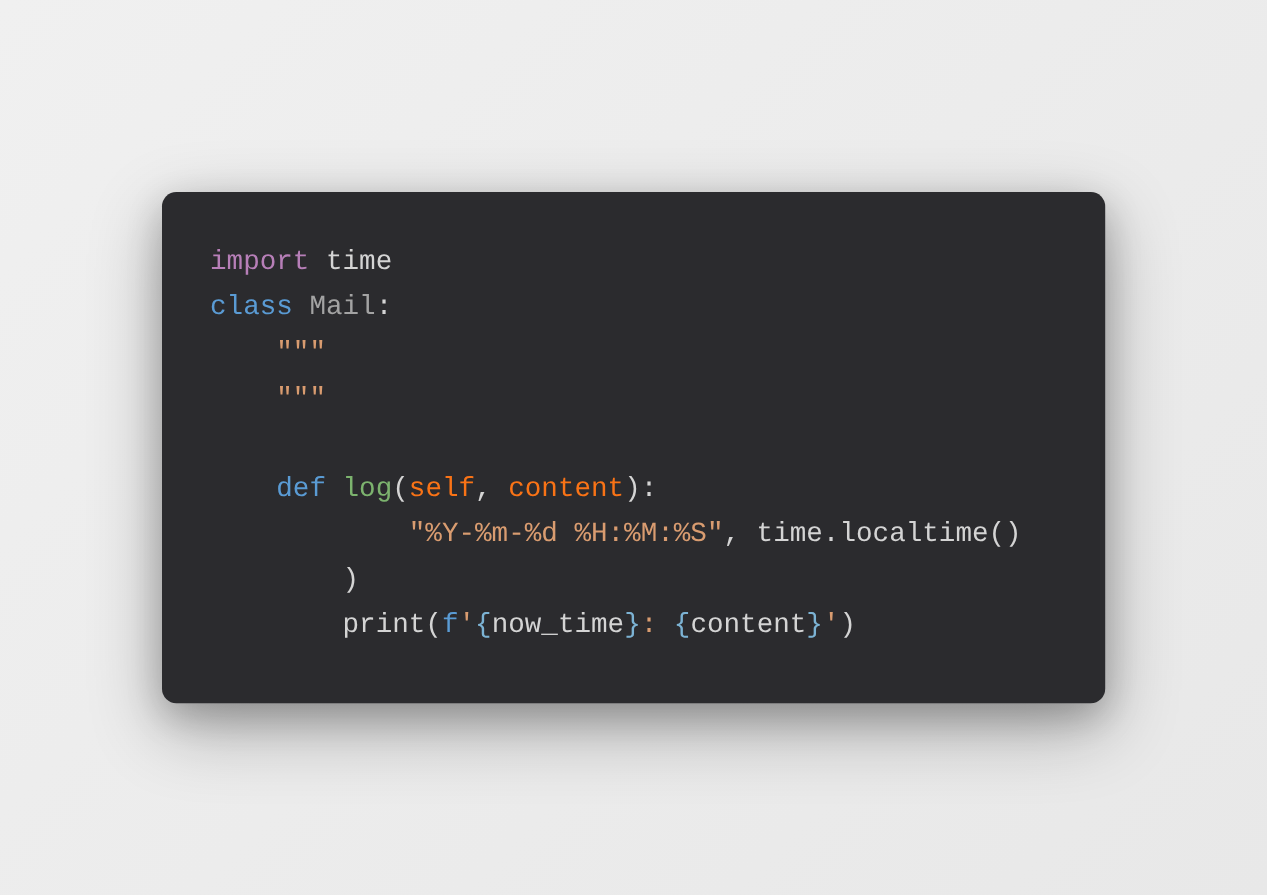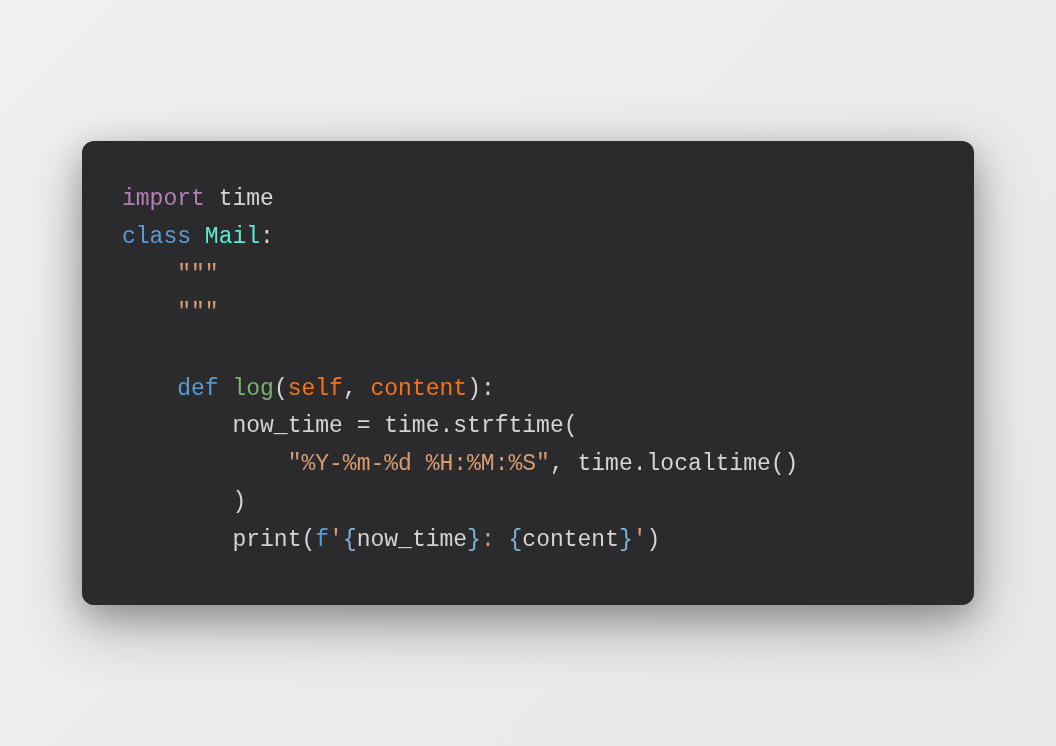--- a/index.html
+++ b/index.html
@@ -13,38 +13,38 @@
       background: linear-gradient(135deg, #f0f0f0 0%, #e8e8e8 100%);
       display: flex;
       align-items: center;
       justify-content: center;
       font-family: 'Consolas', 'Monaco', 'Courier New', monospace;
     }
     .code-container {
       background: #2b2b2e;
       border-radius: 12px;
       padding: 40px 40px 45px 40px;
-      width: 892px;
+      width: 786px;
       box-shadow: 0 20px 60px rgba(0,0,0,0.3), 0 10px 30px rgba(0,0,0,0.2);
     }
     .code-line {
       font-size: 23px;
       line-height: 1.65;
       white-space: pre;
       color: #d4d4d4;
     }
     .tok-keyword {
       color: #b77fb8;
     }
     .tok-keyword-blue {
       color: #5a9bd4;
       margin-top: 39px;
     }
     .tok-classname {
-      color: #5eead4;
+      color: #a3a3a3;
     }
     .tok-funcname {
       color: #7cb36e;
     }
     .tok-default {
       color: #d4d4d4;
     }
     .tok-docstring {
       color: #d99c70;
     }
@@ -67,17 +67,16 @@
 </head>
 <body>
 
 <div class="code-container">
   <div class="code-line"><span class="tok-keyword">import</span><span class="tok-default"> time</span></div>
   <div class="code-line"><span class="tok-keyword-blue">class</span><span class="tok-default"> </span><span class="tok-classname">Mail</span><span class="tok-punct">:</span></div>
   <div class="code-line"><span class="tok-default">    </span><span class="tok-docstring">"""</span></div>
   <div class="code-line"><span class="tok-default">    </span><span class="tok-docstring">"""</span></div>
   <div class="code-line"><span class="tok-default"></span>&nbsp;</div>
   <div class="code-line"><span class="tok-default">    </span><span class="tok-keyword-blue">def</span><span class="tok-default"> </span><span class="tok-funcname">log</span><span class="tok-punct">(</span><span class="tok-param">self</span><span class="tok-punct">, </span><span class="tok-param">content</span><span class="tok-punct">):</span></div>
-  <div class="code-line"><span class="tok-default">        </span><span class="tok-default">now_time</span><span class="tok-punct"> = </span><span class="tok-default">time</span><span class="tok-punct">.</span><span class="tok-default">strftime</span><span class="tok-punct">(</span></div>
   <div class="code-line"><span class="tok-default">            </span><span class="tok-string">"%Y-%m-%d %H:%M:%S"</span><span class="tok-punct">, </span><span class="tok-default">time</span><span class="tok-punct">.</span><span class="tok-default">localtime</span><span class="tok-punct">()</span></div>
   <div class="code-line"><span class="tok-default">        </span><span class="tok-punct">)</span></div>
   <div class="code-line"><span class="tok-default">        </span><span class="tok-default">print</span><span class="tok-punct">(</span><span class="tok-ffmt">f</span><span class="tok-string">'</span><span class="tok-fbrace">{</span><span class="tok-default">now_time</span><span class="tok-fbrace">}</span><span class="tok-string">: </span><span class="tok-fbrace">{</span><span class="tok-default">content</span><span class="tok-fbrace">}</span><span class="tok-string">'</span><span class="tok-punct">)</span></div>
 </div>
 
 </body></html>

